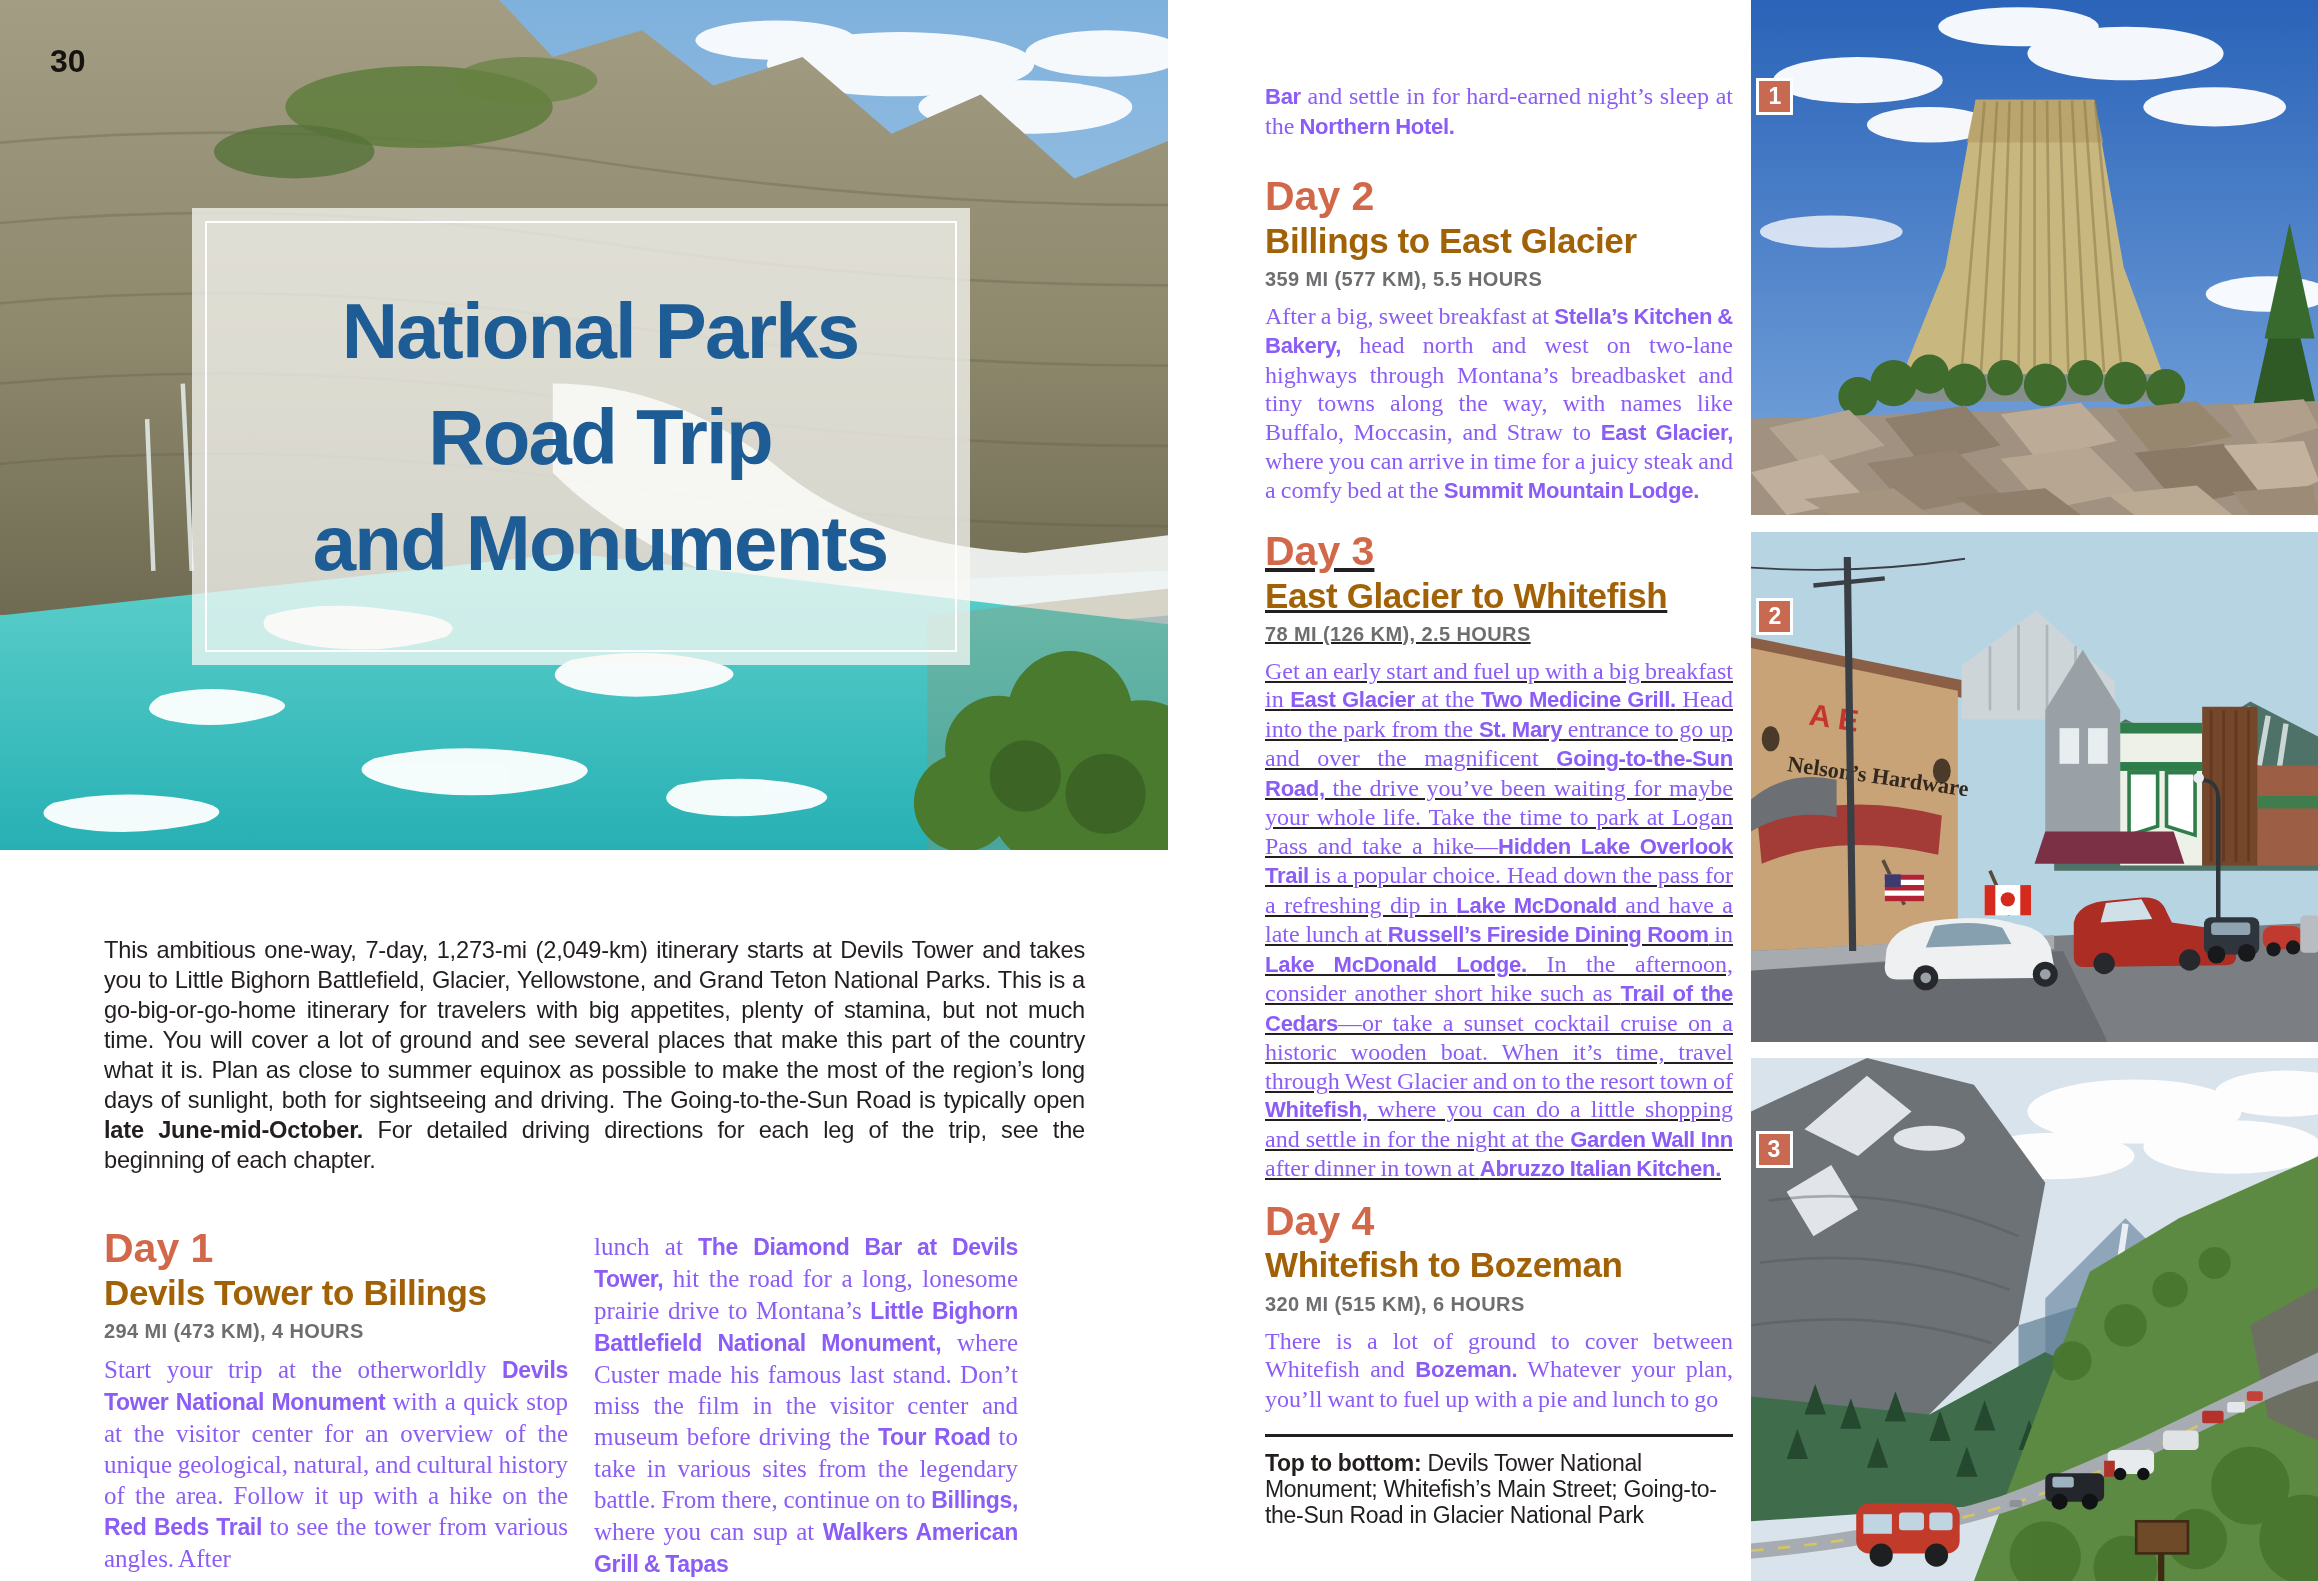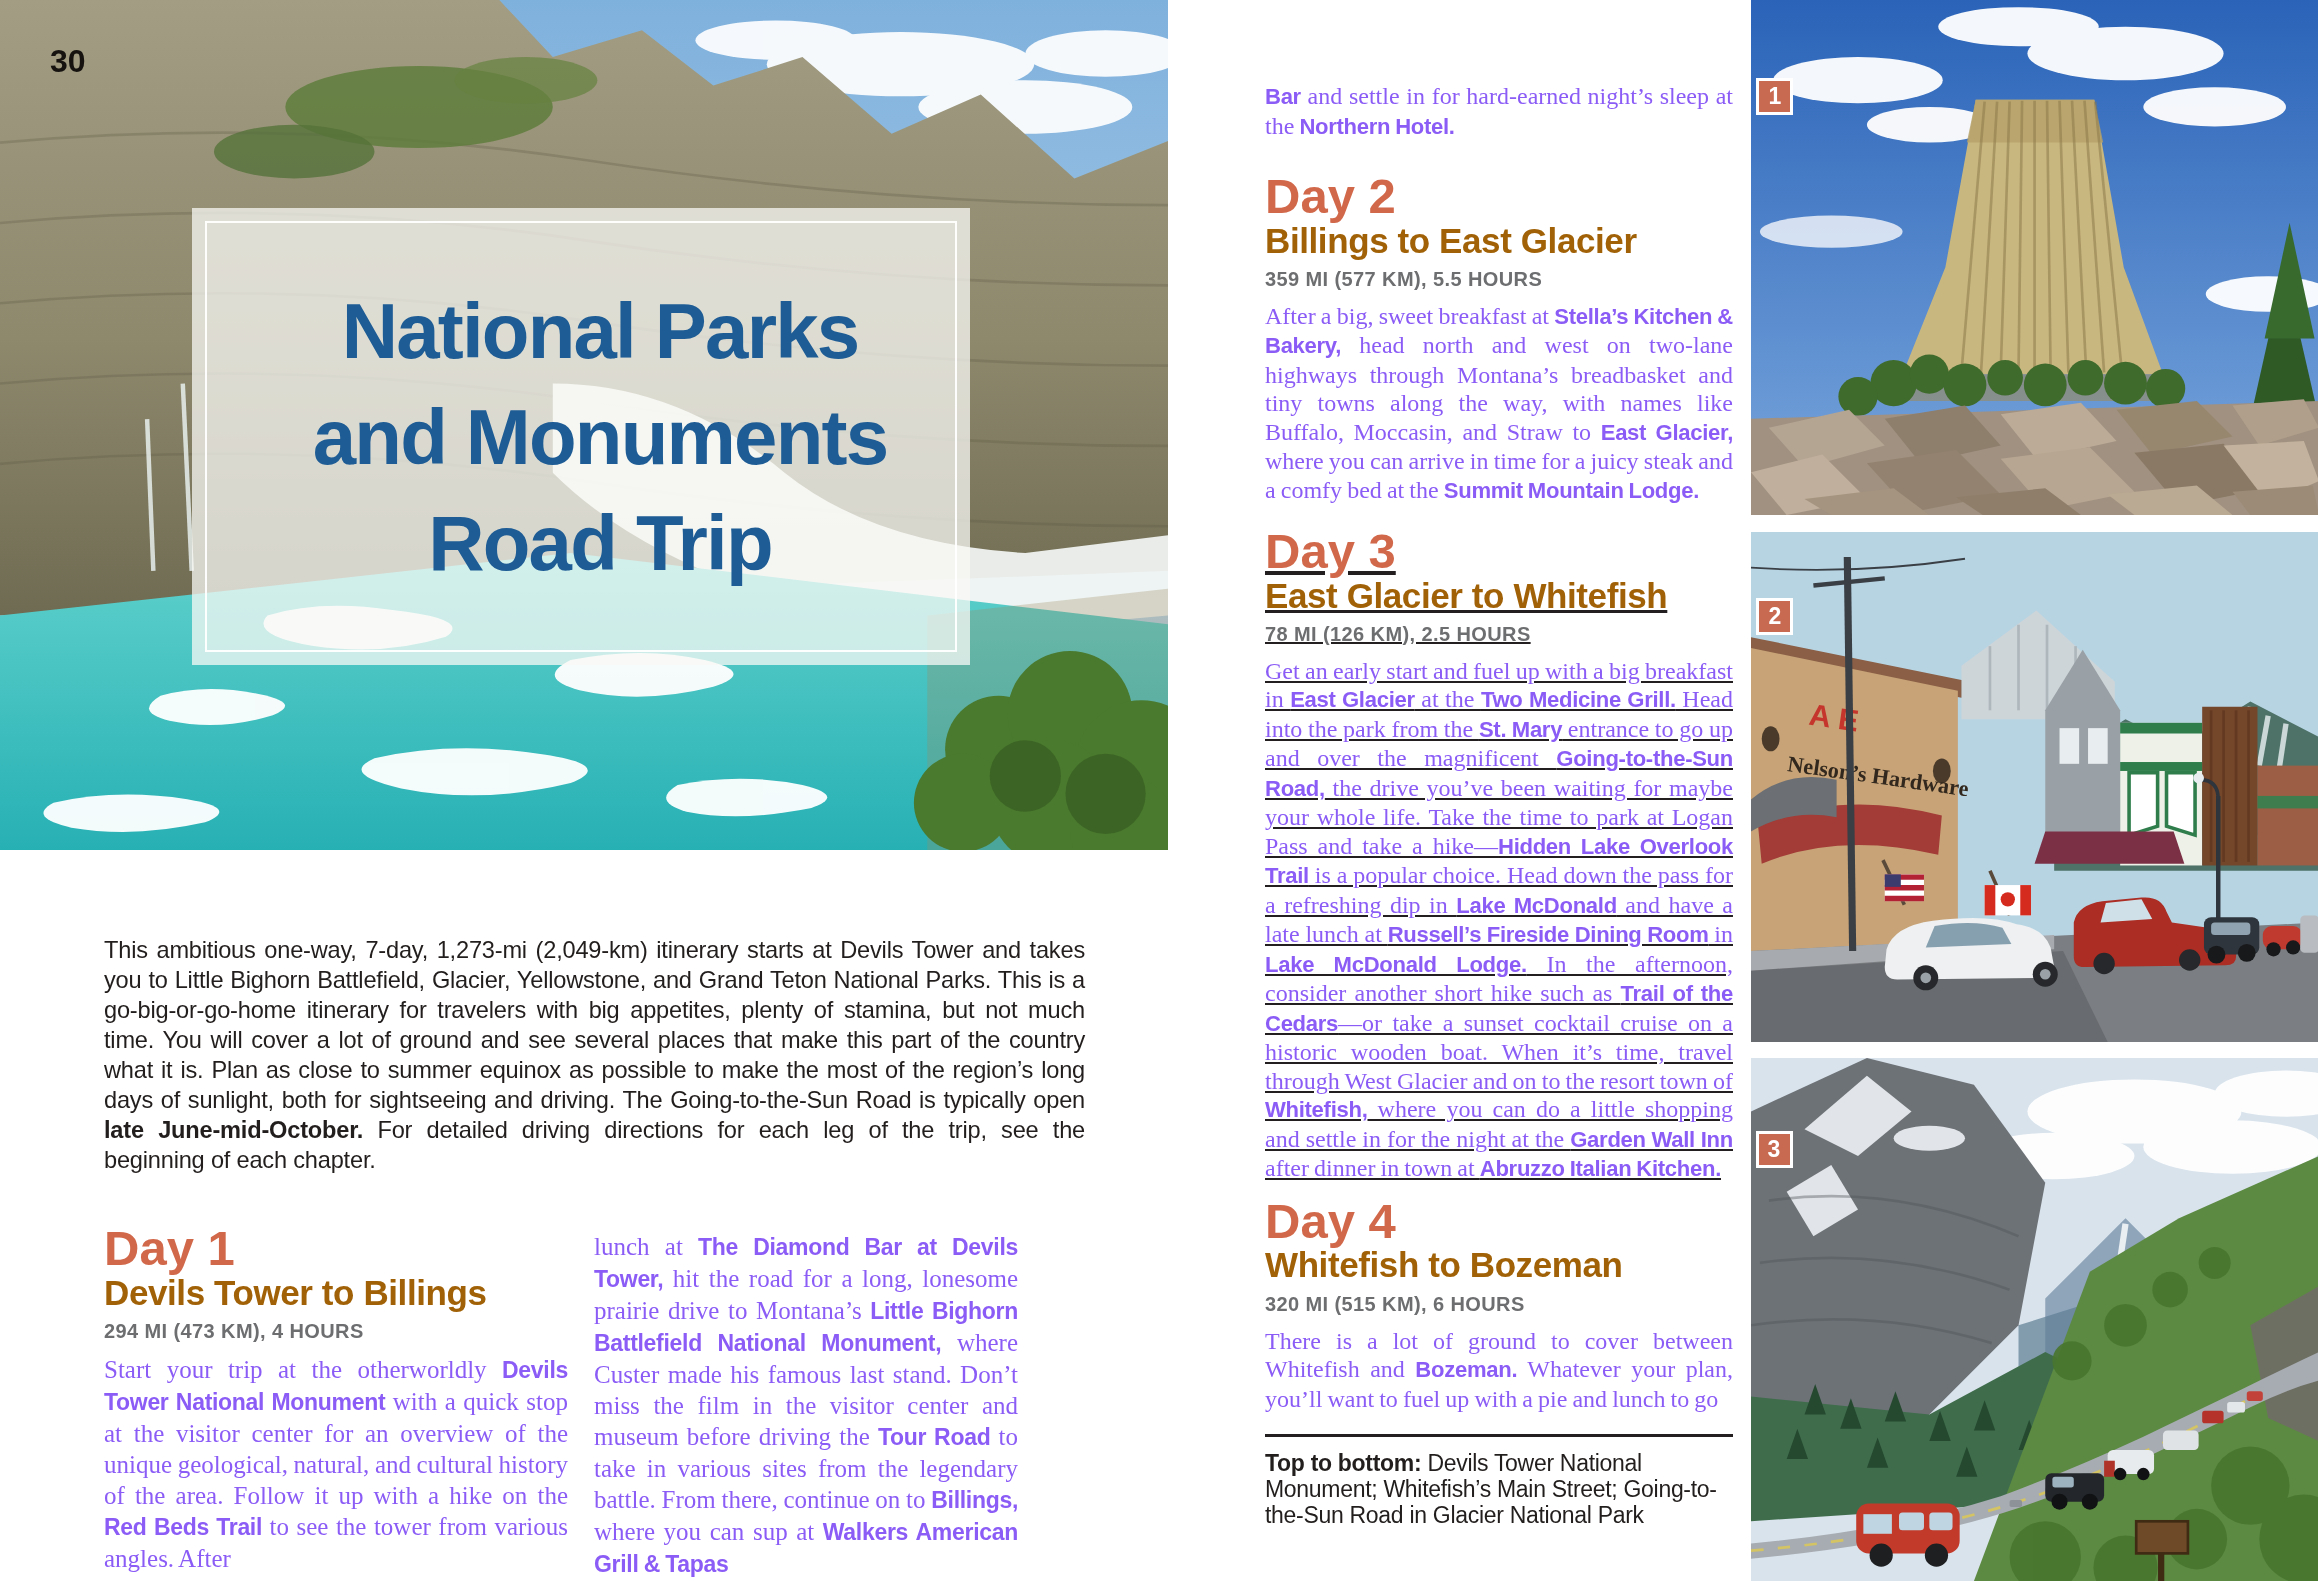--- a/index.html
+++ b/index.html
@@ -20,21 +20,21 @@
              font-size:78px;line-height:106px;letter-spacing:-1.8px;padding-left:19px;}
   .hero-title span{display:block;}
 
   
   .intro{position:absolute;left:104px;top:935px;width:981px;margin:0;
          font-size:23.6px;line-height:30px;letter-spacing:-0.2px;
          text-align:justify;color:#221e1d;}
   .intro b{font-weight:700;}
 
   
-  .day-label{margin:0;font-size:49px;line-height:43px;font-weight:700;color:#d2684a;}
+  .day-label{margin:0;font-size:41px;line-height:43px;font-weight:700;color:#d2684a;}
   .day-route{margin:3.6px 0 0;font-size:35px;line-height:37px;font-weight:700;color:#a16207;letter-spacing:-0.4px;}
   .day-distance{margin-top:7.1px;font-size:20px;line-height:27px;font-weight:700;color:#6d6e70;letter-spacing:0.4px;}
   .body-serif{margin:9px 0 0;font-family:"Liberation Serif",serif;font-size:24px;line-height:29px;
               text-align:justify;color:#8b5cf6;word-spacing:-0.9px;}
   .body-serif b{font-family:"Liberation Sans",sans-serif;font-weight:700;font-size:0.92em;letter-spacing:-0.3px;}
 
   
   #day1{position:absolute;left:104px;top:1227px;width:914px;}
   #day1 .col1{width:464px;font-size:25px;line-height:31px;}
   #day1 .col2{position:absolute;left:490px;top:0;width:424px;font-size:25px;line-height:31px;margin-top:3.6px;}
@@ -131,22 +131,22 @@
           <circle cx="1240" cy="890" r="45"></circle>
         </g>
     </svg>
 
     <div class="page-number">30</div>
 
     <div class="title-box">
       <div class="title-inner-border"></div>
       <h1 class="hero-title">
         <span>National Parks</span>
+        <span>Road Trip</span>
         <span>and Monuments</span>
-        <span>Road Trip</span>
       </h1>
     </div>
   </section>
 
   <p class="intro">This ambitious one-way, 7-day, 1,273-mi (2,049-km) itinerary starts at Devils Tower and takes you to Little Bighorn Battlefield, Glacier, Yellowstone, and Grand Teton National Parks. This is a go-big-or-go-home itinerary for travelers with big appetites, plenty of stamina, but not much time. You will cover a lot of ground and see several places that make this part of the country what it is. Plan as close to summer equinox as possible to make the most of the region’s long days of sunlight, both for sightseeing and driving. The Going-to-the-Sun Road is typically open <b>late June-mid-October.</b> For detailed driving directions for each leg of the trip, see the beginning of each chapter.</p>
 
   <section class="day" id="day1">
     <h2 class="day-label">Day 1</h2>
     <h3 class="day-route">Devils Tower to Billings</h3>
     <div class="day-distance">294 MI (473 KM), 4 HOURS</div>

